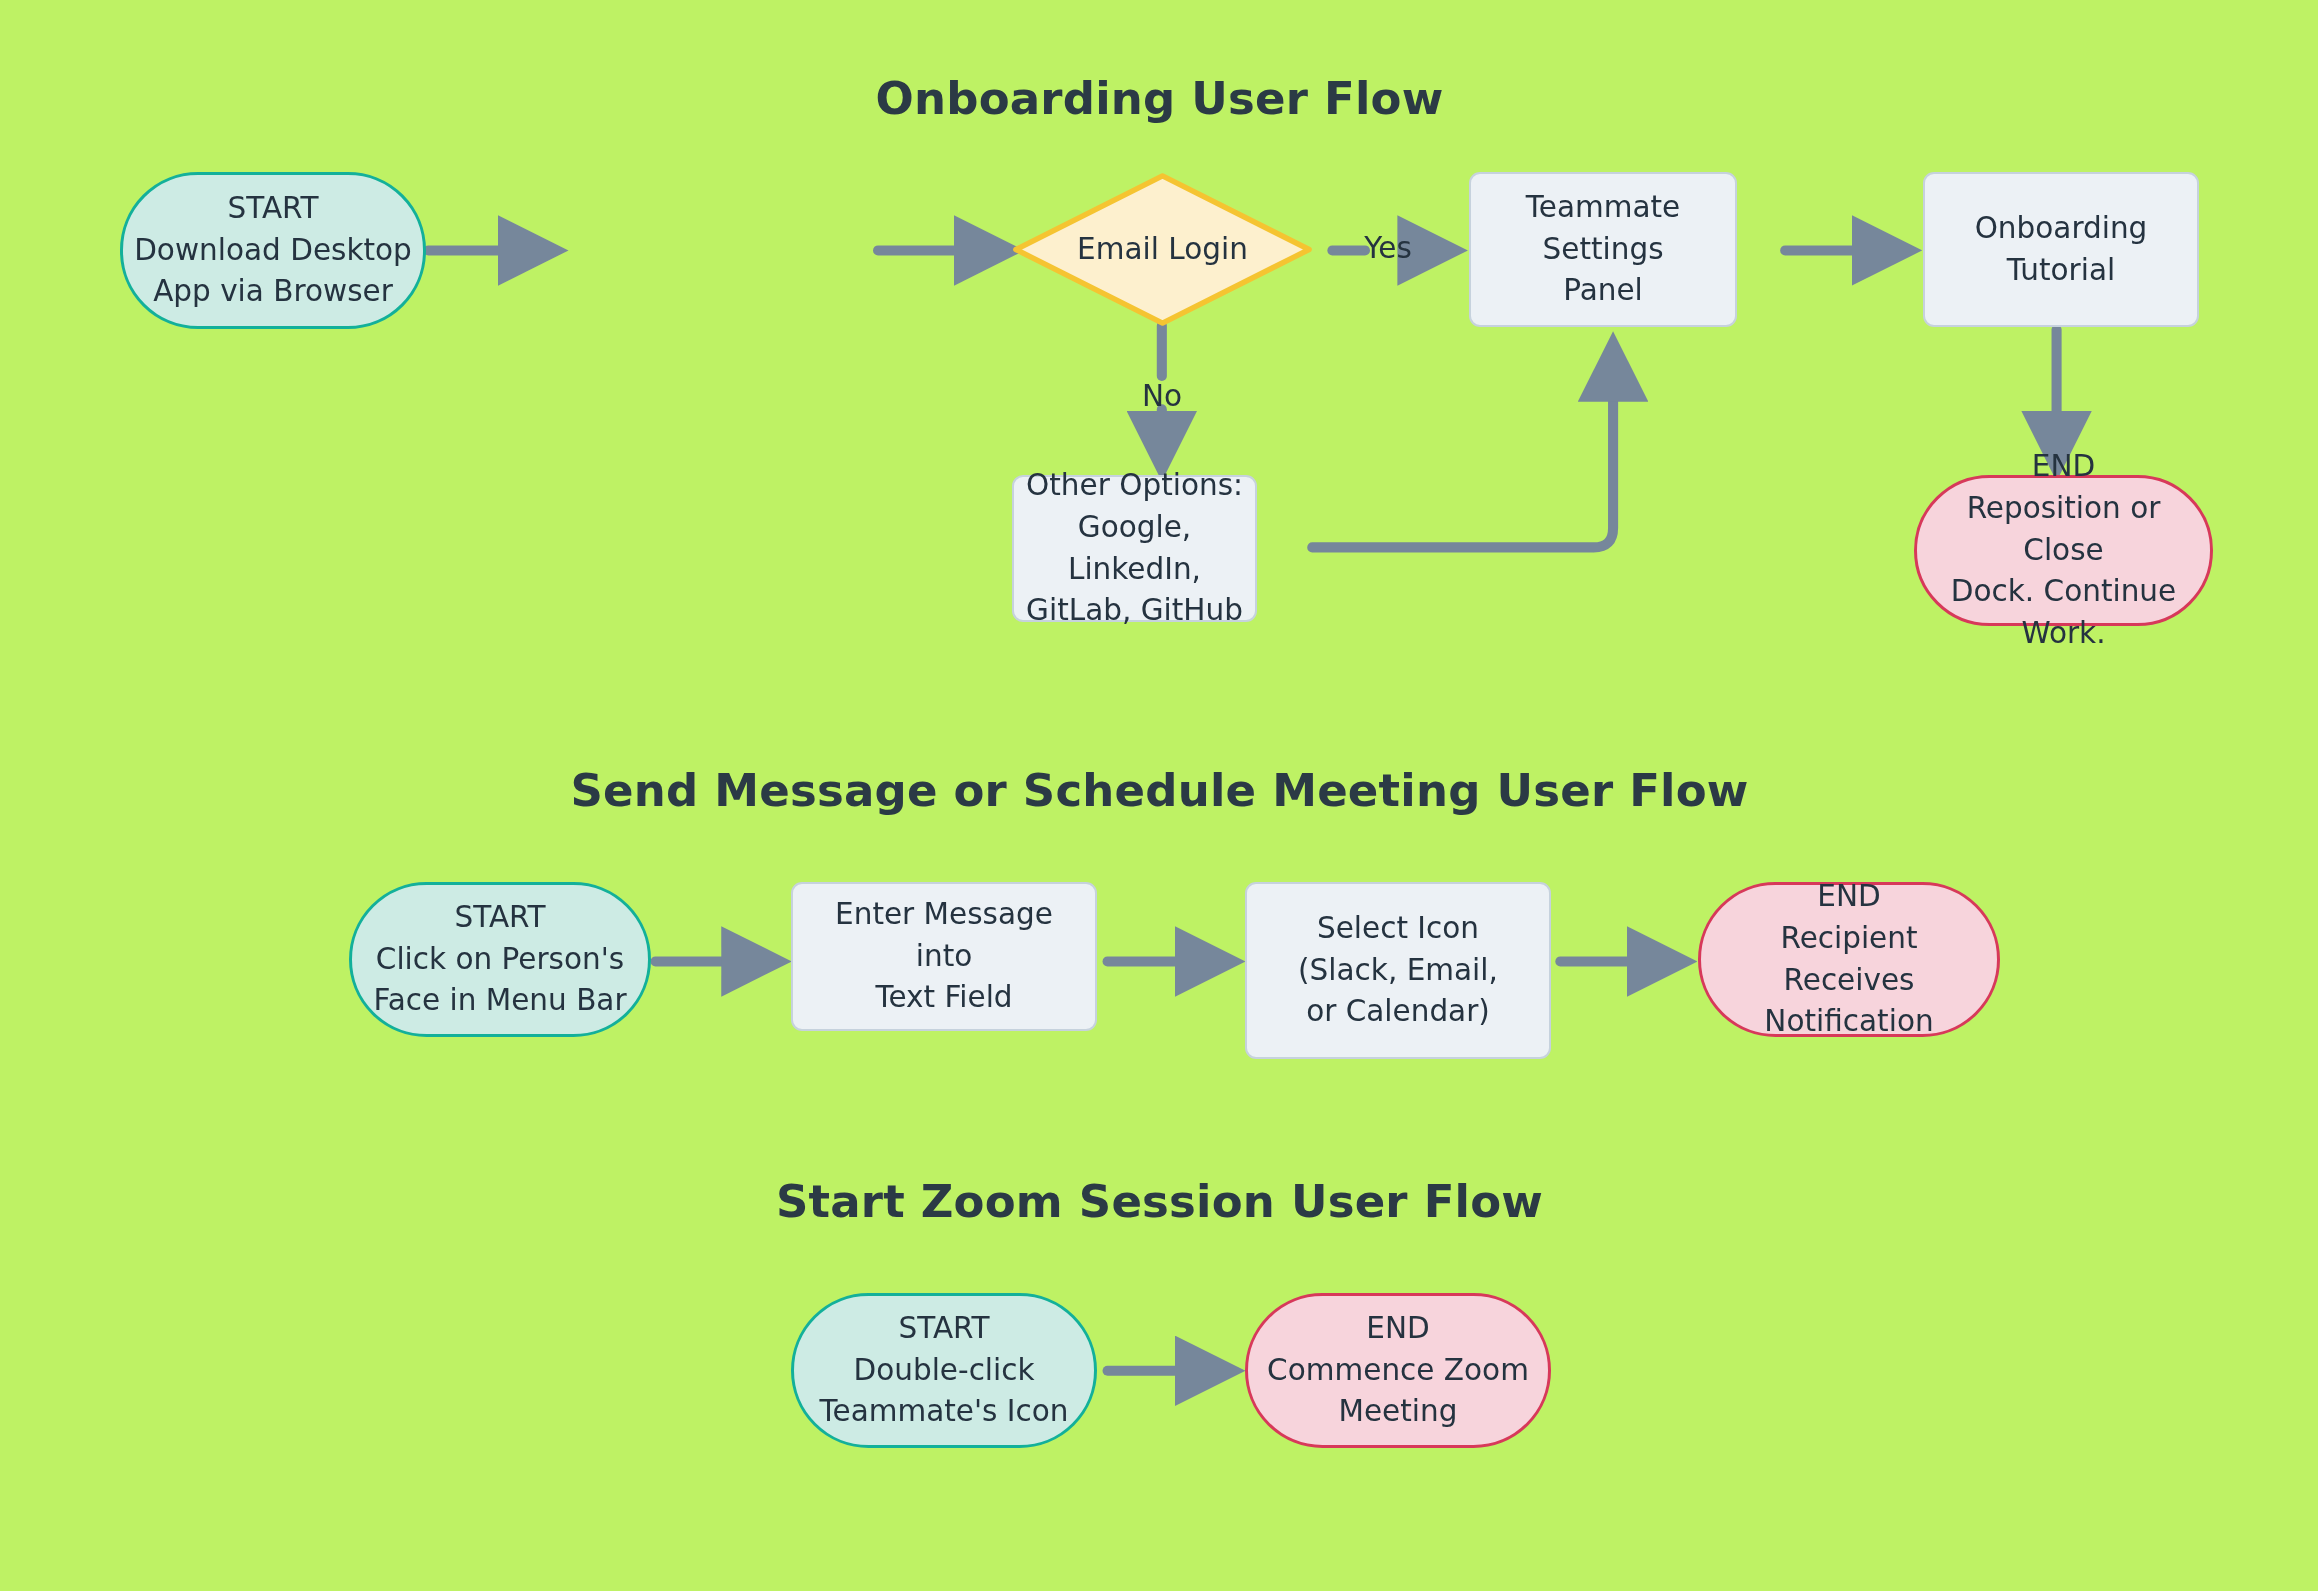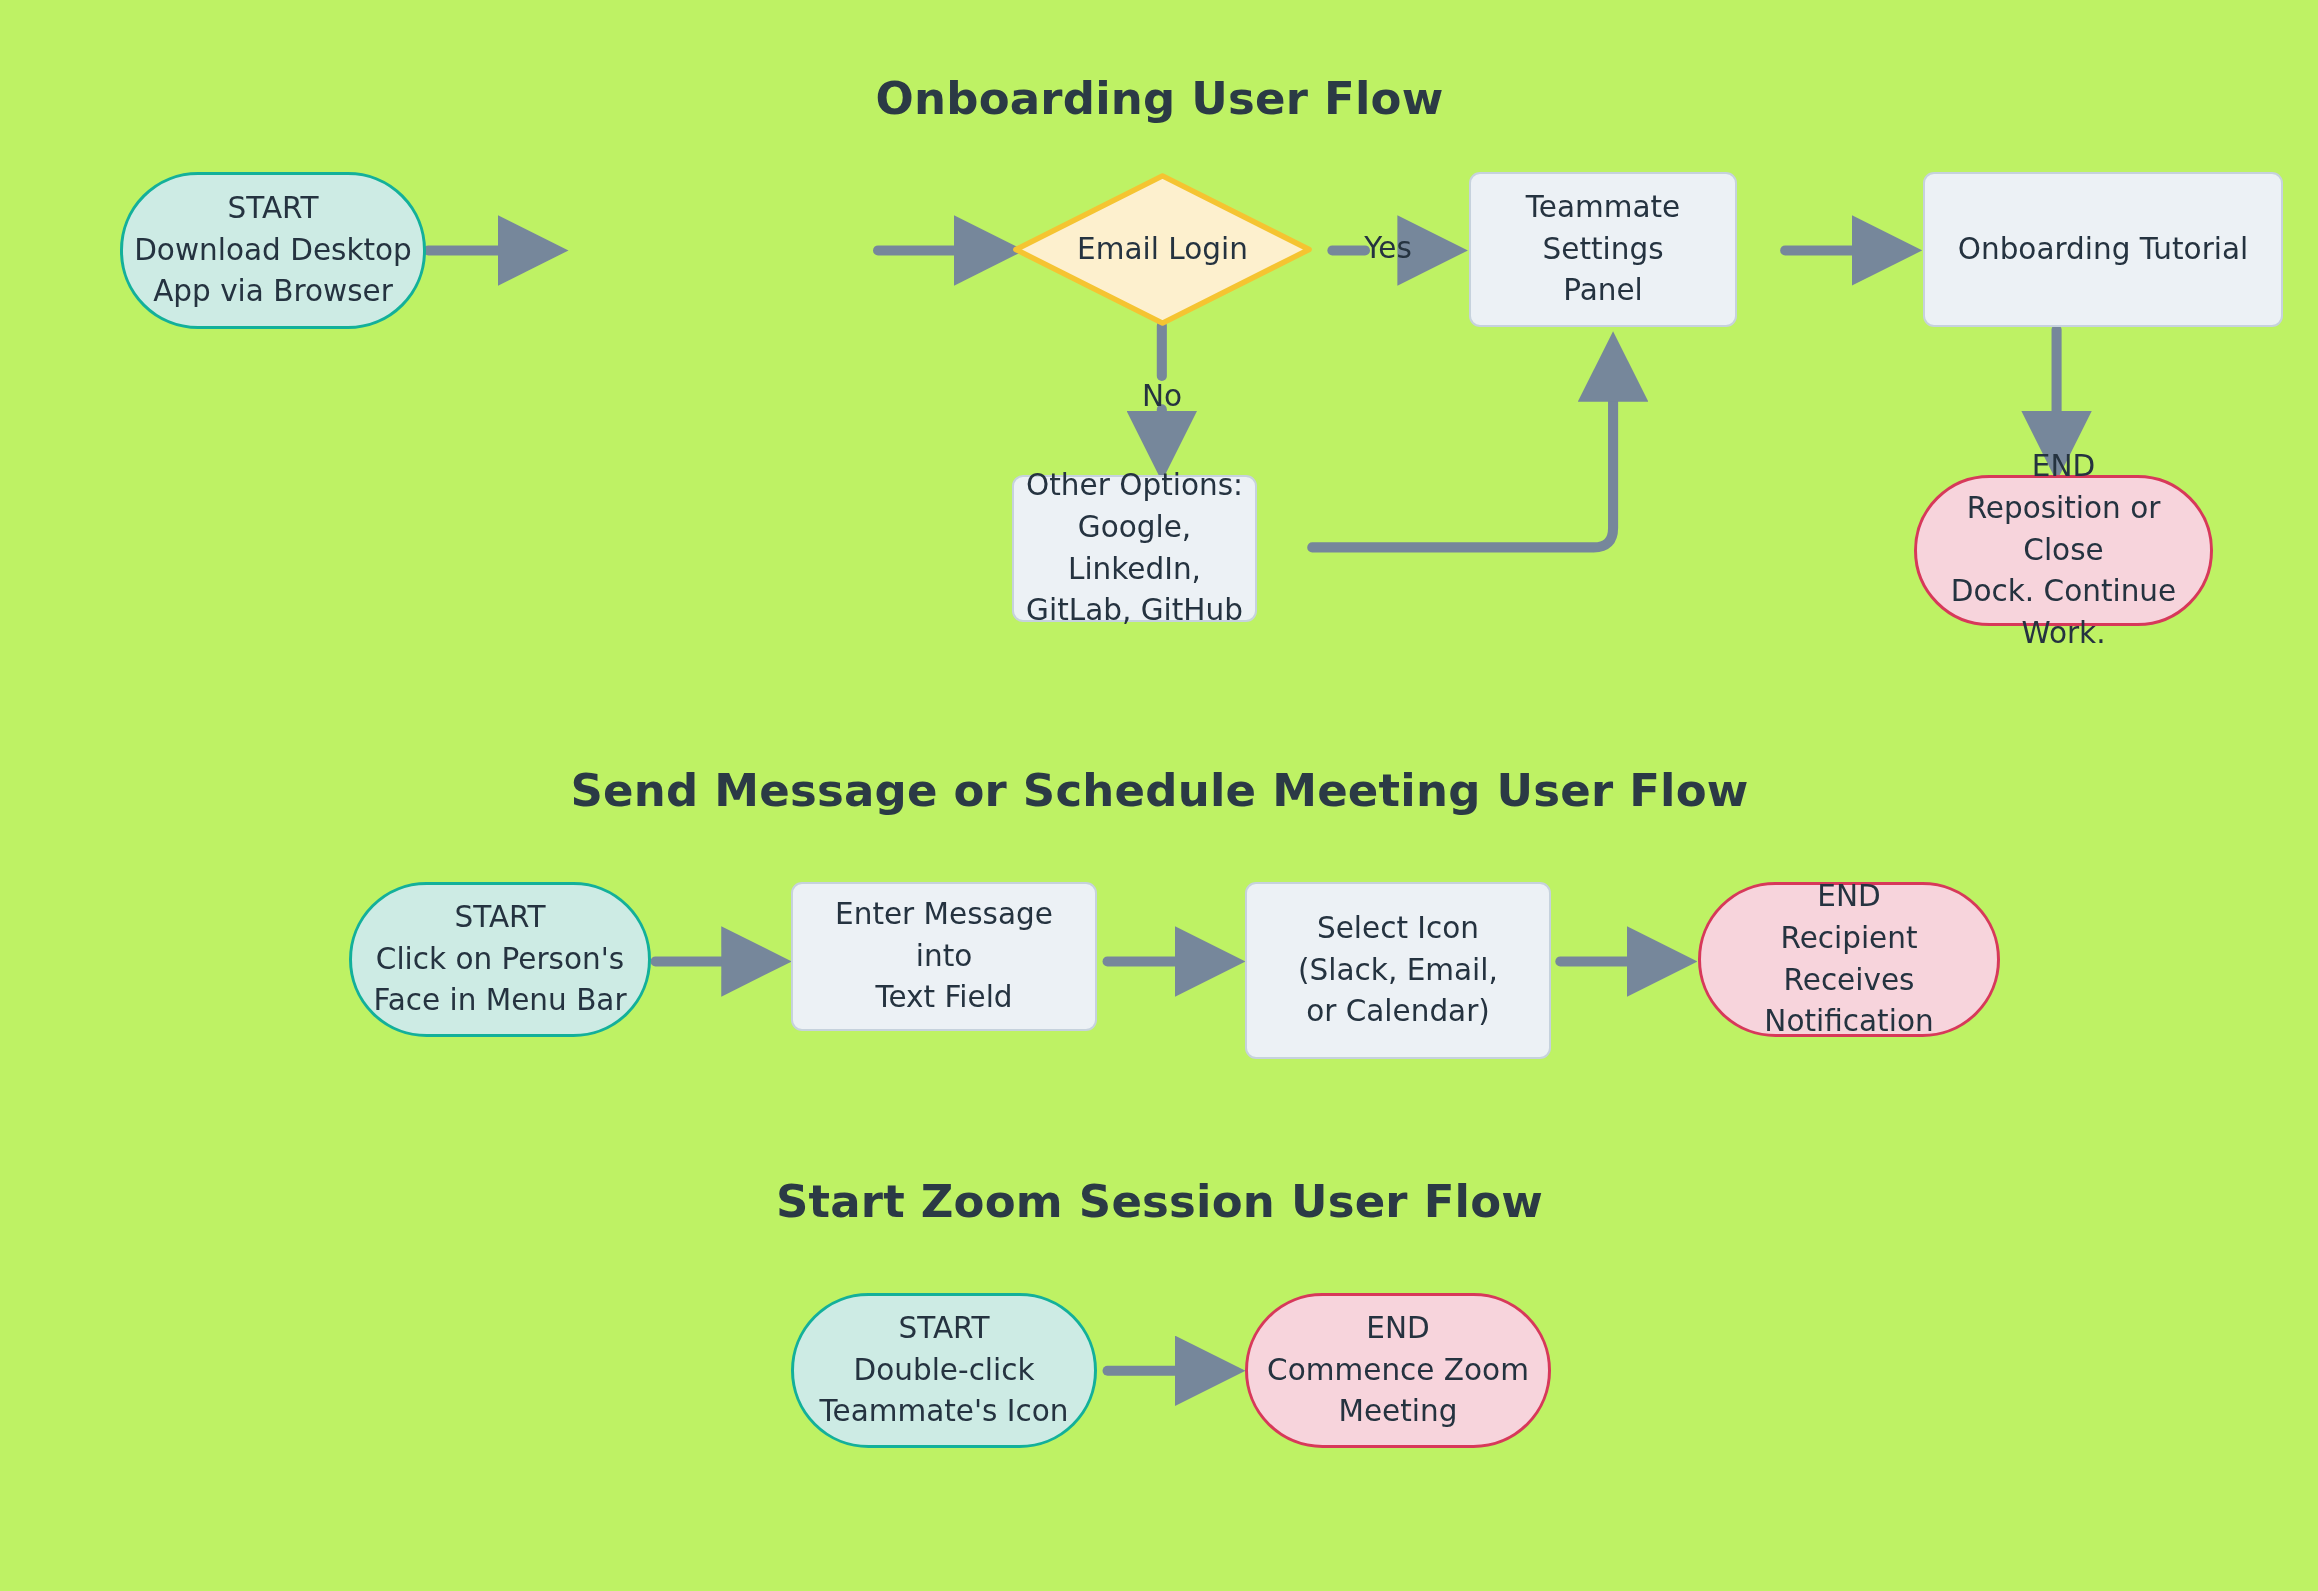--- a/index.html
+++ b/index.html
@@ -138,21 +138,21 @@
       <polygon points="194,5 383,100 194,195 5,100" fill="#fdf0ce" stroke="#f5c431" stroke-width="7" stroke-linejoin="round"></polygon>
     </svg>
     <span class="nlabel decision-text">Email Login</span>
   </div>
 
   <div class="node node-process" style="left:1469px; top:172px; width:268px; height:155px;">
     <span class="nlabel">Teammate Settings
 Panel</span>
   </div>
 
-  <div class="node node-process" style="left:1923px; top:172px; width:360px; height:155px;">
+  <div class="node node-process" style="left:1923px; top:172px; width:276px; height:155px;">
     <span class="nlabel">Onboarding Tutorial</span>
   </div>
 
   <div class="node node-process" style="left:1012px; top:475px; width:245px; height:147px;">
     <span class="nlabel">Other Options:
 Google, LinkedIn,
 GitLab, GitHub</span>
   </div>
 
   <div class="node node-end" style="left:1914px; top:475px; width:299px; height:151px;">

